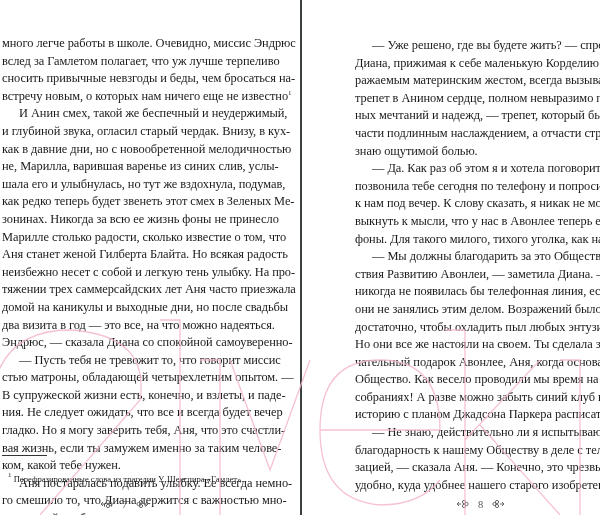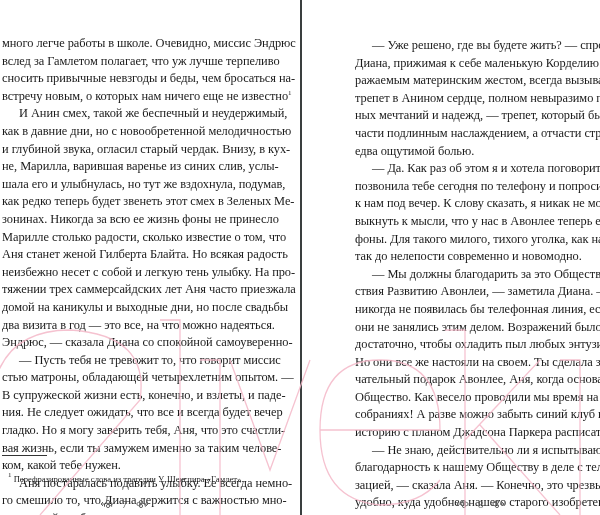--- a/index.html
+++ b/index.html
@@ -99,22 +99,22 @@
 
 <div class="spread">
 
   <div class="page page-left">
     <div class="textblock" id="left-text">
         <span class="line"><span>много легче работы в школе. Очевидно, миссис Эндрюс</span></span>
         <span class="line"><span>вслед за Гамлетом полагает, что уж лучше терпеливо</span></span>
         <span class="line"><span>сносить привычные невзгоды и беды, чем бросаться на-</span></span>
         <span class="line last"><span>встречу новым, о которых нам ничего еще не известно</span><sup>1</sup></span>
         <span class="line indent"><span>И Анин смех, такой же беспечный и неудержимый,</span></span>
+        <span class="line"><span>и глубиной звука, огласил старый чердак. Внизу, в кух-</span></span>
         <span class="line"><span>как в давние дни, но с новообретенной мелодичностью</span></span>
-        <span class="line"><span>и глубиной звука, огласил старый чердак. Внизу, в кух-</span></span>
         <span class="line"><span>не, Марилла, варившая варенье из синих слив, услы-</span></span>
         <span class="line"><span>шала его и улыбнулась, но тут же вздохнула, подумав,</span></span>
         <span class="line"><span>как редко теперь будет звенеть этот смех в Зеленых Ме-</span></span>
         <span class="line"><span>зонинах. Никогда за всю ее жизнь фоны не принесло</span></span>
         <span class="line"><span>Марилле столько радости, сколько известие о том, что</span></span>
         <span class="line"><span>Аня станет женой Гилберта Блайта. Но всякая радость</span></span>
         <span class="line"><span>неизбежно несет с собой и легкую тень улыбку. На про-</span></span>
         <span class="line"><span>тяжении трех саммерсайдских лет Аня часто приезжала</span></span>
         <span class="line"><span>домой на каникулы и выходные дни, но после свадьбы</span></span>
         <span class="line last"><span>два визита в год — это все, на что можно надеяться.</span></span>
@@ -161,27 +161,26 @@
   <div class="divider"></div>
 
   <div class="page page-right">
     <div class="textblock" id="right-text">
         <span class="line indent"><span>— Уже решено, где вы будете жить? — спросила</span></span>
         <span class="line"><span>Диана, прижимая к себе маленькую Корделию непод-</span></span>
         <span class="line"><span>ражаемым материнским жестом, всегда вызывавшим</span></span>
         <span class="line"><span>трепет в Анином сердце, полном невыразимо прият-</span></span>
         <span class="line"><span>ных мечтаний и надежд, — трепет, который был от-</span></span>
         <span class="line"><span>части подлинным наслаждением, а отчасти странной,</span></span>
-        <span class="line last"><span>едва ощутимой болью.</span></span>
+        <span class="line last"><span>знаю ощутимой болью.</span></span>
         <span class="line indent"><span>— Да. Как раз об этом я и хотела поговорить, когда</span></span>
         <span class="line"><span>позвонила тебе сегодня по телефону и попросила зайти</span></span>
         <span class="line"><span>к нам под вечер. К слову сказать, я никак не могу при-</span></span>
         <span class="line"><span>выкнуть к мысли, что у нас в Авонлее теперь есть теле-</span></span>
         <span class="line"><span>фоны. Для такого милого, тихого уголка, как наш, это</span></span>
-        <span class="line last"><span>так до нелепости современно и новомодно.</span></span>
         <span class="line indent"><span>— Мы должны благодарить за это Общество Содей-</span></span>
         <span class="line"><span>ствия Развитию Авонлеи, — заметила Диана. — У нас</span></span>
         <span class="line"><span>никогда не появилась бы телефонная линия, если бы</span></span>
         <span class="line"><span>они не занялись этим делом. Возражений было вполне</span></span>
         <span class="line"><span>достаточно, чтобы охладить пыл любых энтузиастов.</span></span>
         <span class="line"><span>Но они все же настояли на своем. Ты сделала заме-</span></span>
         <span class="line"><span>чательный подарок Авонлее, Аня, когда основала это</span></span>
         <span class="line"><span>Общество. Как весело проводили мы время на наших</span></span>
         <span class="line"><span>собраниях! А разве можно забыть синий клуб или ту</span></span>
         <span class="line"><span>историю с планом Джадсона Паркера расписать свой</span></span>

